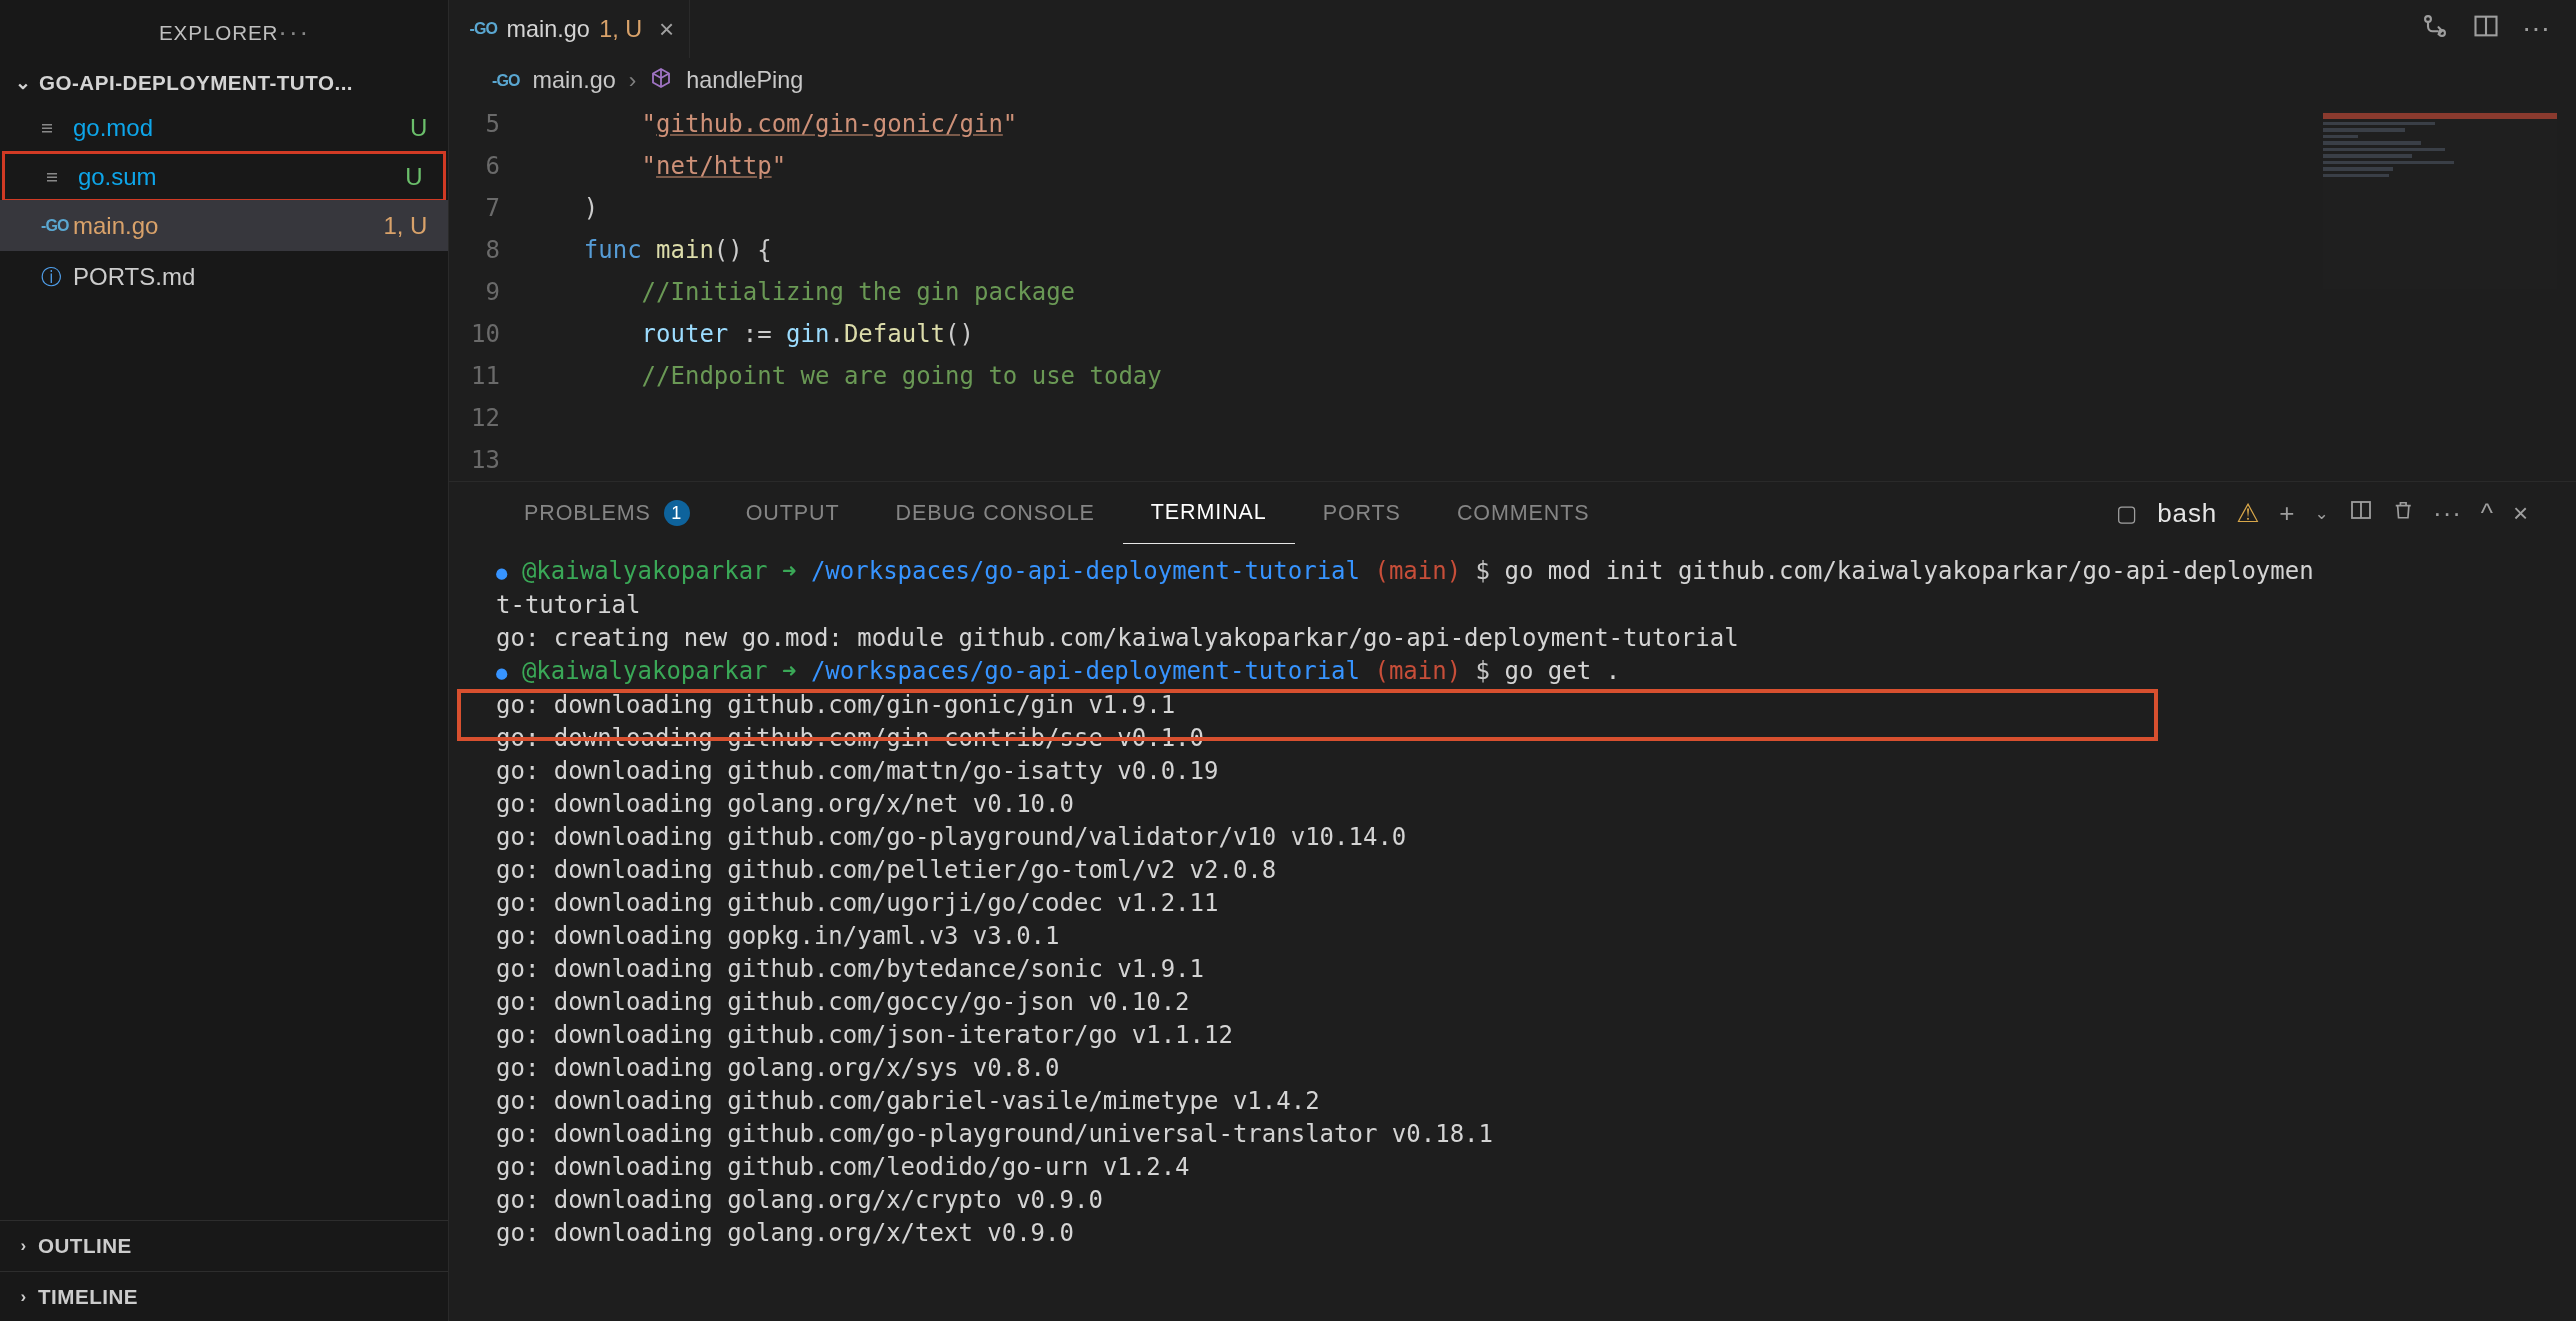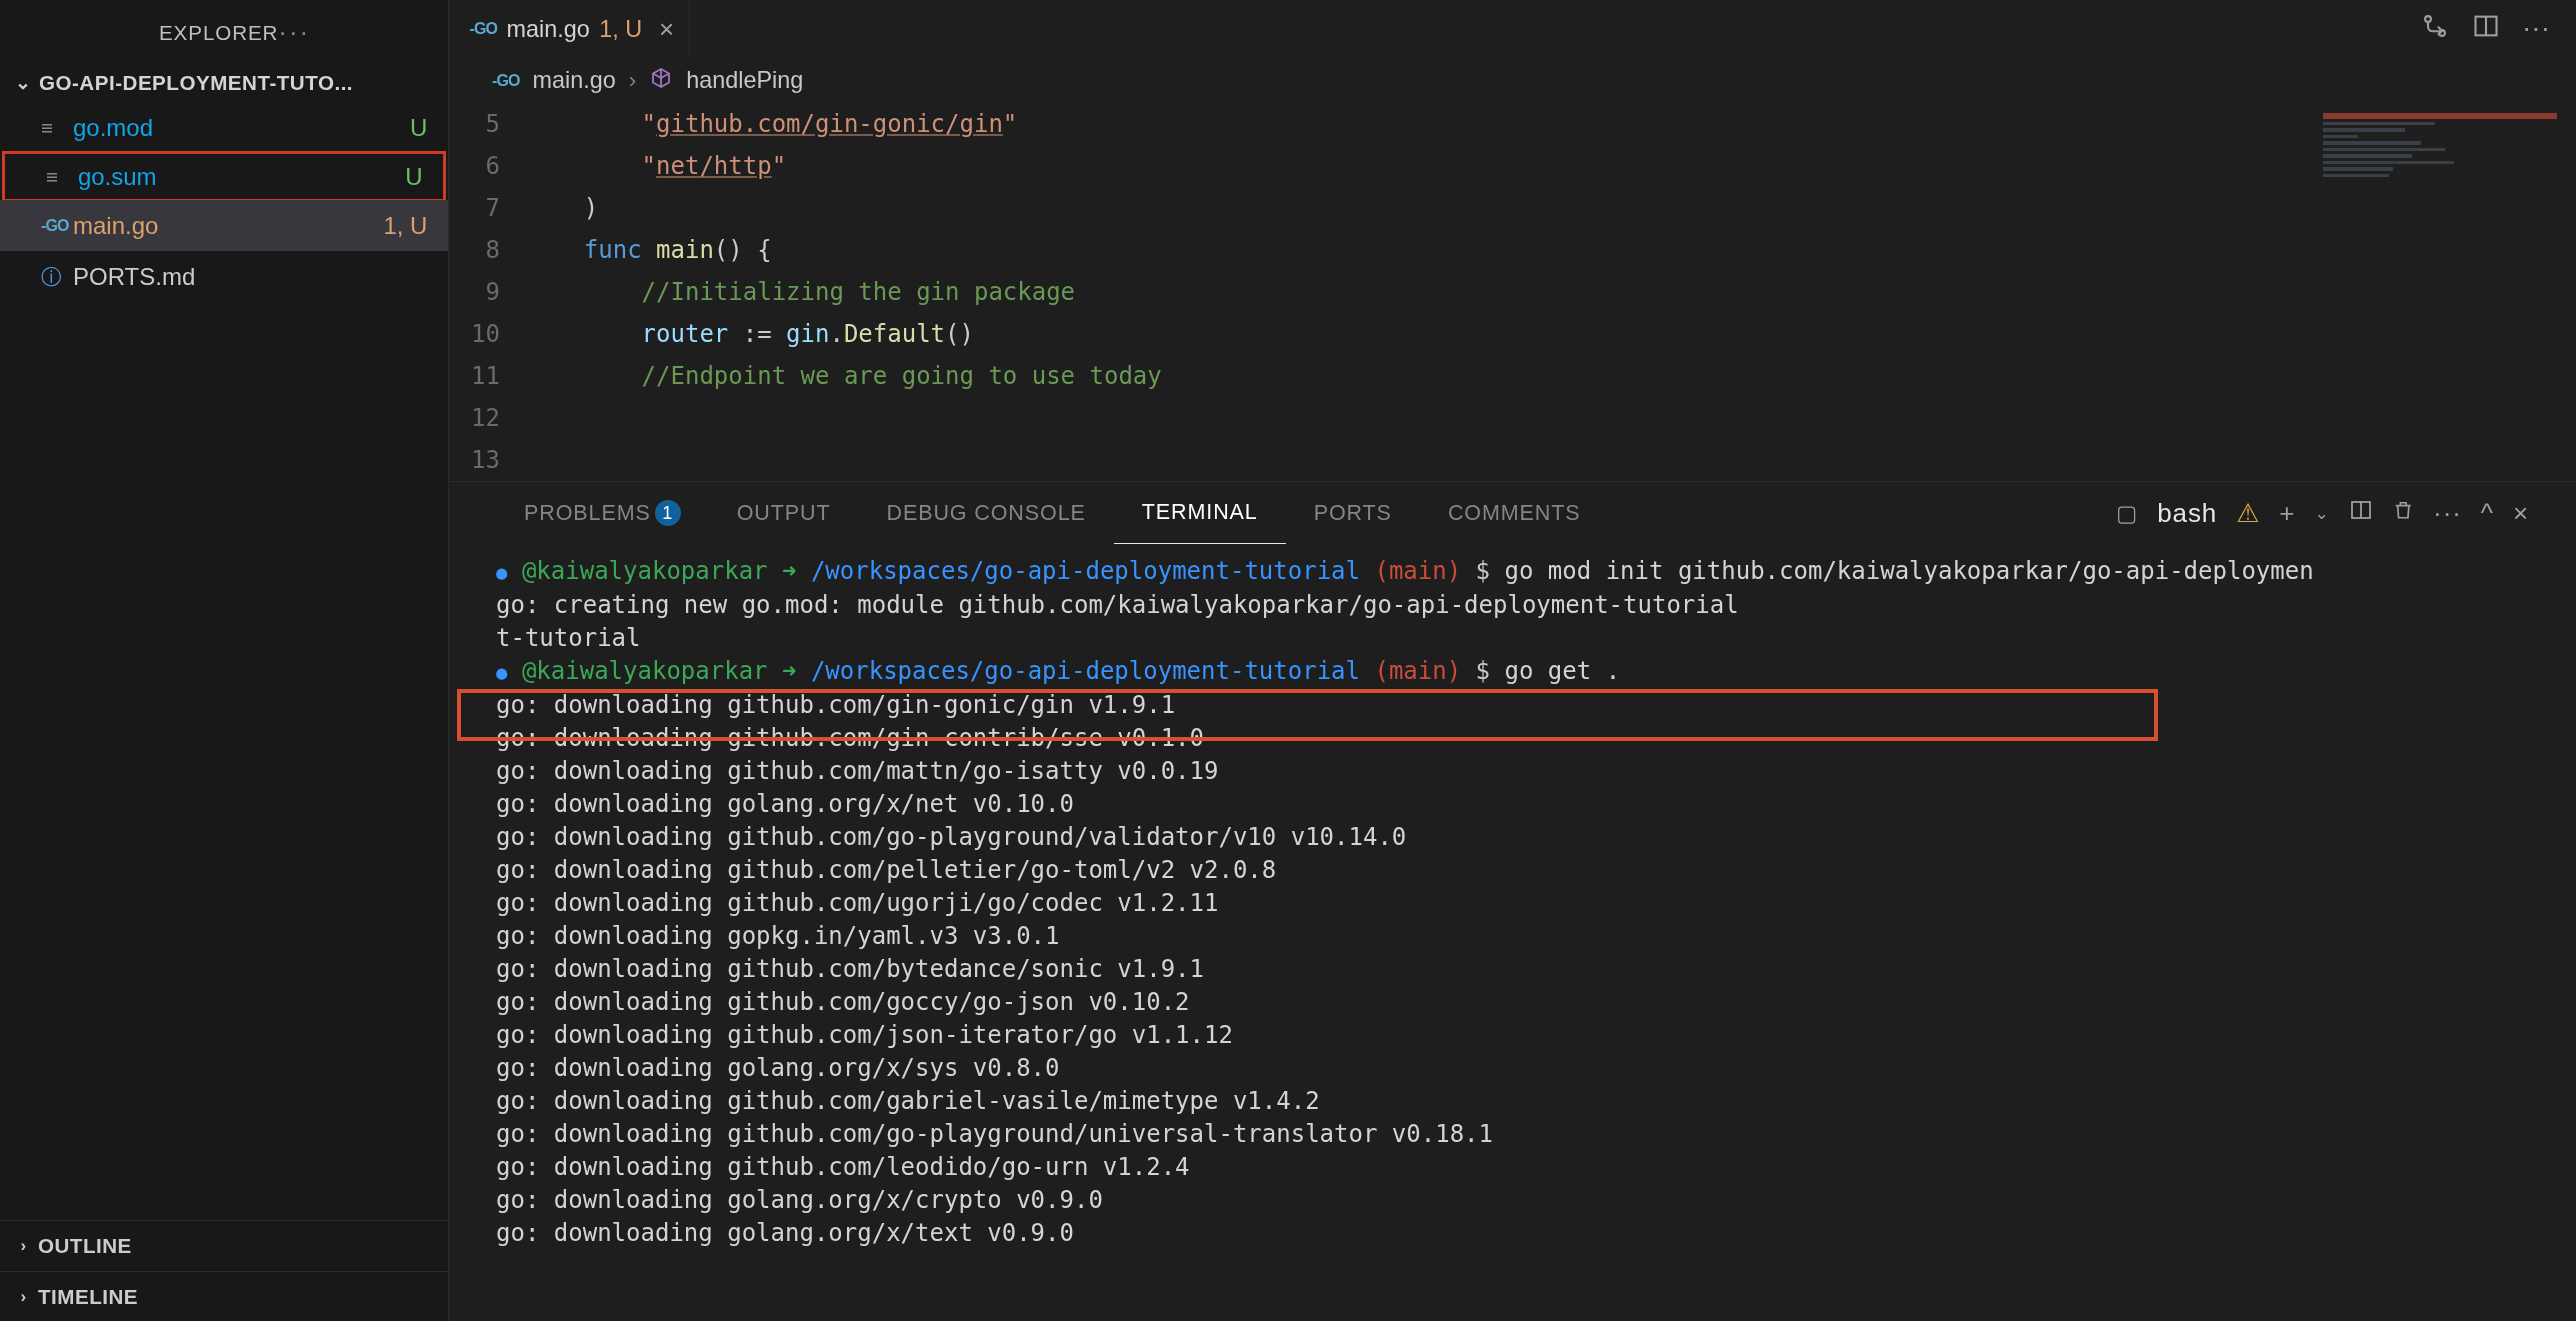--- a/index.html
+++ b/index.html
@@ -61,21 +61,21 @@
 .code .fn { color: #dcdcaa; }
 .code .var { color: #9cdcfe; }
 .code .cmt { color: #6a9955; }
 .minimap { position: absolute; right: 19px; top: 7.5px; width: 234px; height: 178px; background: #1f1f1f; }
 .minimap .red-stripe { height: 5.6px; background: #8a3a2e; margin: 2.8px 0; }
 .minimap .mm-line { height: 3.7px; background: #3a3f47; margin: 2.8px 0; width: 60%; }
 
 
 .panel { flex: 1; display: flex; flex-direction: column; border-top: 0.9px solid #2a2a2a; background: #1e1e1e; }
 .panel-tabs { display: flex; align-items: center; padding: 0 47px; height: 62px; font-size: 21.5px; letter-spacing: 0.9px; }
-.panel-tab { padding: 0 28px; color: #858585; cursor: pointer; display: flex; align-items: center; height: 100%; gap: 4px; }
+.panel-tab { padding: 0 28px; color: #858585; cursor: pointer; display: flex; align-items: center; height: 100%; gap: 13px; }
 .panel-tab.active { color: #ffffff; border-bottom: 1.9px solid #e7e7e7; }
 .panel-tab .count-badge { background: #0e639c; color: white; width: 26px; height: 26px; border-radius: 50%; display: inline-flex; align-items: center; justify-content: center; font-size: 18px; }
 .panel-actions { margin-left: auto; display: flex; gap: 19px; align-items: center; color: #9e9e9e; font-size: 22.5px; }
 .panel-actions .bash-label { color: #e5e5e5; }
 .panel-actions .warn-tri { color: #d8a74a; }
 .panel-actions span { cursor: pointer; font-size: 26px; }
 .panel-actions .codespace-ico { font-size: 22.5px; }
 
 
 .terminal { flex: 1; padding: 11.2px 19px 0 47px; font-family: Menlo, Monaco, monospace; font-size: 24px; line-height: 33px; overflow: hidden; position: relative; }
@@ -238,22 +238,22 @@
      <span><svg width="22.5" height="22.5" viewBox="0 0 24 24" fill="none" stroke="currentColor" stroke-width="1.8">
                 <path d="M4 7h16M9 7V4h6v3M6 7l1 13h10l1-13"></path>
               </svg></span>
      <span>···</span>
      <span>^</span>
      <span>×</span>
    </div>
         </div>
       <div class="terminal" id="terminal">
           <div class="tline"><span class="dot">●</span> <span class="user">@kaiwalyakoparkar</span> <span class="arrow">➜</span> <span class="path">/workspaces/go-api-deployment-tutorial</span> <span class="paren">(</span><span class="branch">main</span><span class="paren">)</span> <span class="dollar">$</span> go mod init github.com/kaiwalyakoparkar/go-api-deploymen</div>
+          <div class="tline">t-tutorial</div>
           <div class="tline">go: creating new go.mod: module github.com/kaiwalyakoparkar/go-api-deployment-tutorial</div>
-          <div class="tline">t-tutorial</div>
           <div class="tline"><span class="dot">●</span> <span class="user">@kaiwalyakoparkar</span> <span class="arrow">➜</span> <span class="path">/workspaces/go-api-deployment-tutorial</span> <span class="paren">(</span><span class="branch">main</span><span class="paren">)</span> <span class="dollar">$</span> go get .</div>
           <div class="tline">go: downloading github.com/gin-gonic/gin v1.9.1</div>
           <div class="tline">go: downloading github.com/gin-contrib/sse v0.1.0</div>
           <div class="tline">go: downloading github.com/mattn/go-isatty v0.0.19</div>
           <div class="tline">go: downloading golang.org/x/net v0.10.0</div>
           <div class="tline">go: downloading github.com/go-playground/validator/v10 v10.14.0</div>
           <div class="tline">go: downloading github.com/pelletier/go-toml/v2 v2.0.8</div>
           <div class="tline">go: downloading github.com/ugorji/go/codec v1.2.11</div>
           <div class="tline">go: downloading gopkg.in/yaml.v3 v3.0.1</div>
           <div class="tline">go: downloading github.com/bytedance/sonic v1.9.1</div>

